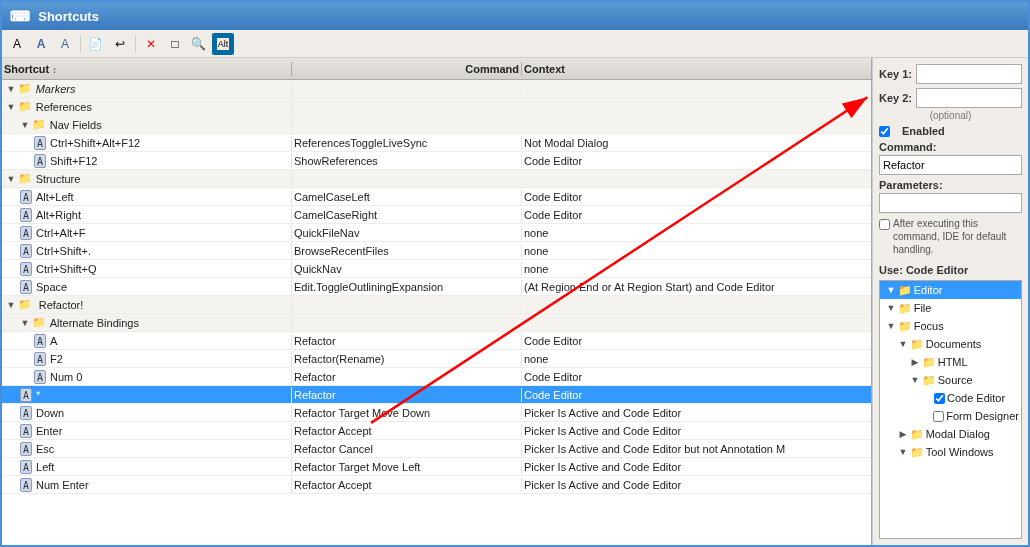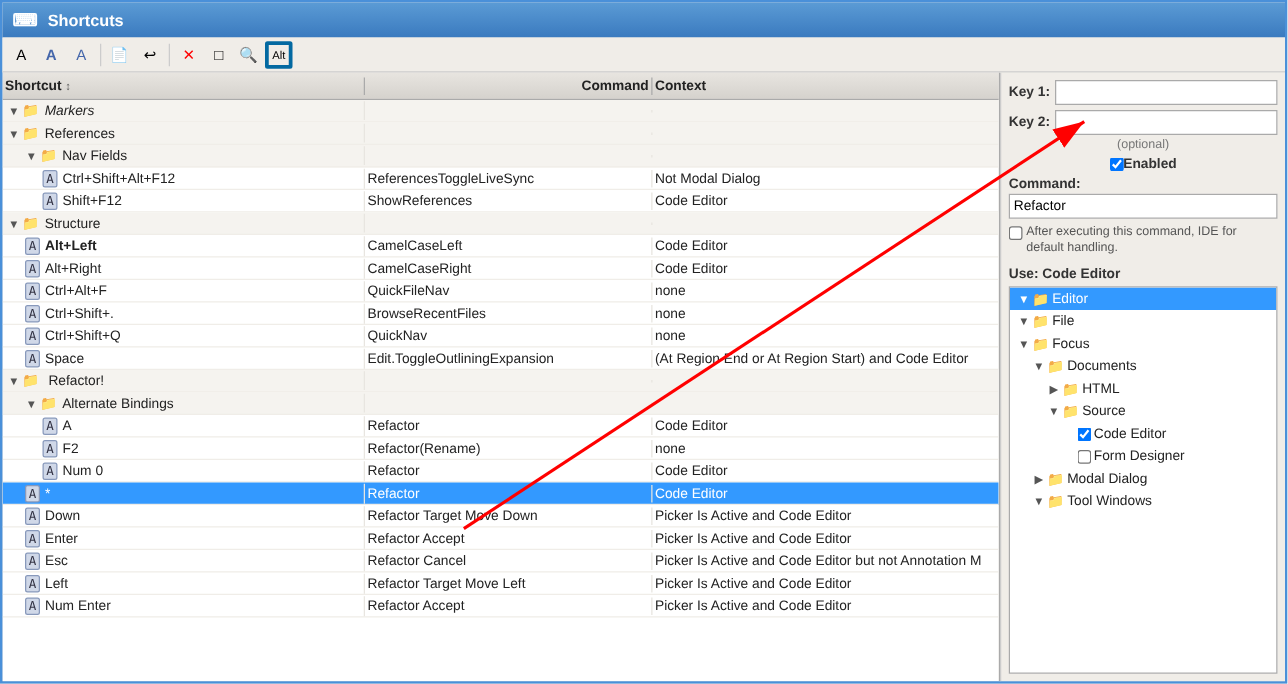--- a/index.html
+++ b/index.html
@@ -195,21 +195,21 @@
       font-size: 10px;
       color: #334;
       flex-shrink: 0;
       height: 14px;
       line-height: 14px;
       font-family: monospace;
     }
 
     
     .right-panel {
-      width: 228px;
+      width: 156px;
       background: #f0ede8;
       display: flex;
       flex-direction: column;
       padding: 6px;
       gap: 4px;
       overflow-y: auto;
       border-left: 1px solid #ccc;
     }
 
     .field-row {
@@ -236,22 +236,21 @@
       background: white;
       padding: 1px 3px;
       font-size: 11px;
       outline: none;
       width: 100%;
     }
 
     .checkbox-row {
       display: flex;
       align-items: center;
-      gap: 0;
-      justify-content: center;
+      gap: 12px;
     }
 
     .checkbox-row input[type=checkbox] {
       margin: 0;
     }
 
     .note-text {
       font-size: 10px;
       color: #555;
       line-height: 1.3;
@@ -357,21 +356,21 @@
     <button class="toolbar-btn" title="Add">A</button>
     <button class="toolbar-btn" title="Edit" style="color:#4466aa;font-weight:bold;">A</button>
     <button class="toolbar-btn" title="Copy" style="color:#4466aa;">A</button>
     <div class="toolbar-separator"></div>
     <button class="toolbar-btn" title="New">📄</button>
     <button class="toolbar-btn" title="Undo">↩</button>
     <div class="toolbar-separator"></div>
     <button class="toolbar-btn" title="Delete" style="color:red;">✕</button>
     <button class="toolbar-btn" title="Clear">□</button>
     <button class="toolbar-btn" title="Search">🔍</button>
-    <button class="toolbar-btn" title="Alt" style="font-size:9px;border:3px solid #0369a1;">Alt</button>
+    <button class="toolbar-btn" title="Alt" style="font-size:9px;border:5px solid #0369a1;">Alt</button>
   </div>
 
   <div class="content-area">
 
     <div class="shortcuts-panel">
 
       <div class="table-header">
         <div class="col-shortcut cell">
           <span>Shortcut</span>
           <span class="sort-arrow"> ↕</span>
@@ -441,21 +440,21 @@
       <span style="margin-left:2px;">Structure</span>
     </div>
     <div class="cell cell-command"></div>
     <div class="cell cell-context"></div>
   </div>
           <div class="tree-row">
     <div class="cell cell-shortcut">
       <span class="tree-indent" style="width:14px;display:inline-block;"></span>
 
       <span class="key-badge">A</span>
-      <span style="margin-left:2px;font-weight:bold;">Alt+Left</span>
+      <span style="margin-left:2px;">Alt+Left</span>
     </div>
     <div class="cell cell-command">CamelCaseLeft</div>
     <div class="cell cell-context">Code Editor</div>
   </div>
           <div class="tree-row">
     <div class="cell cell-shortcut">
       <span class="tree-indent" style="width:14px;display:inline-block;"></span>
 
       <span class="key-badge">A</span>
       <span style="margin-left:2px;">Alt+Right</span>
@@ -636,20 +635,24 @@
       <div class="checkbox-row">
         <input type="checkbox" id="enabled-cb" class="checkbox-small" checked="" style="">
         <label for="enabled-cb" class="field-label">Enabled</label>
       </div>
 
       <div class="field-row">
         <span class="field-label">Command:</span>
         <input class="field-input" type="text" value="Refactor" style="">
       </div>
 
+      <div class="field-row">
+        <span class="field-label">Parameters:</span>
+        <input class="field-input" type="text" style="">
+      </div>
 
       <div style="display:flex;align-items:flex-start;gap:3px;">
         <input type="checkbox" class="checkbox-small" style="margin-top: 2px;">
         <span class="note-text">After executing this command, IDE for default handling.</span>
       </div>
 
       <div class="use-label">Use:  Code Editor</div>
 
       <div class="tree-panel" id="use-tree">
 

